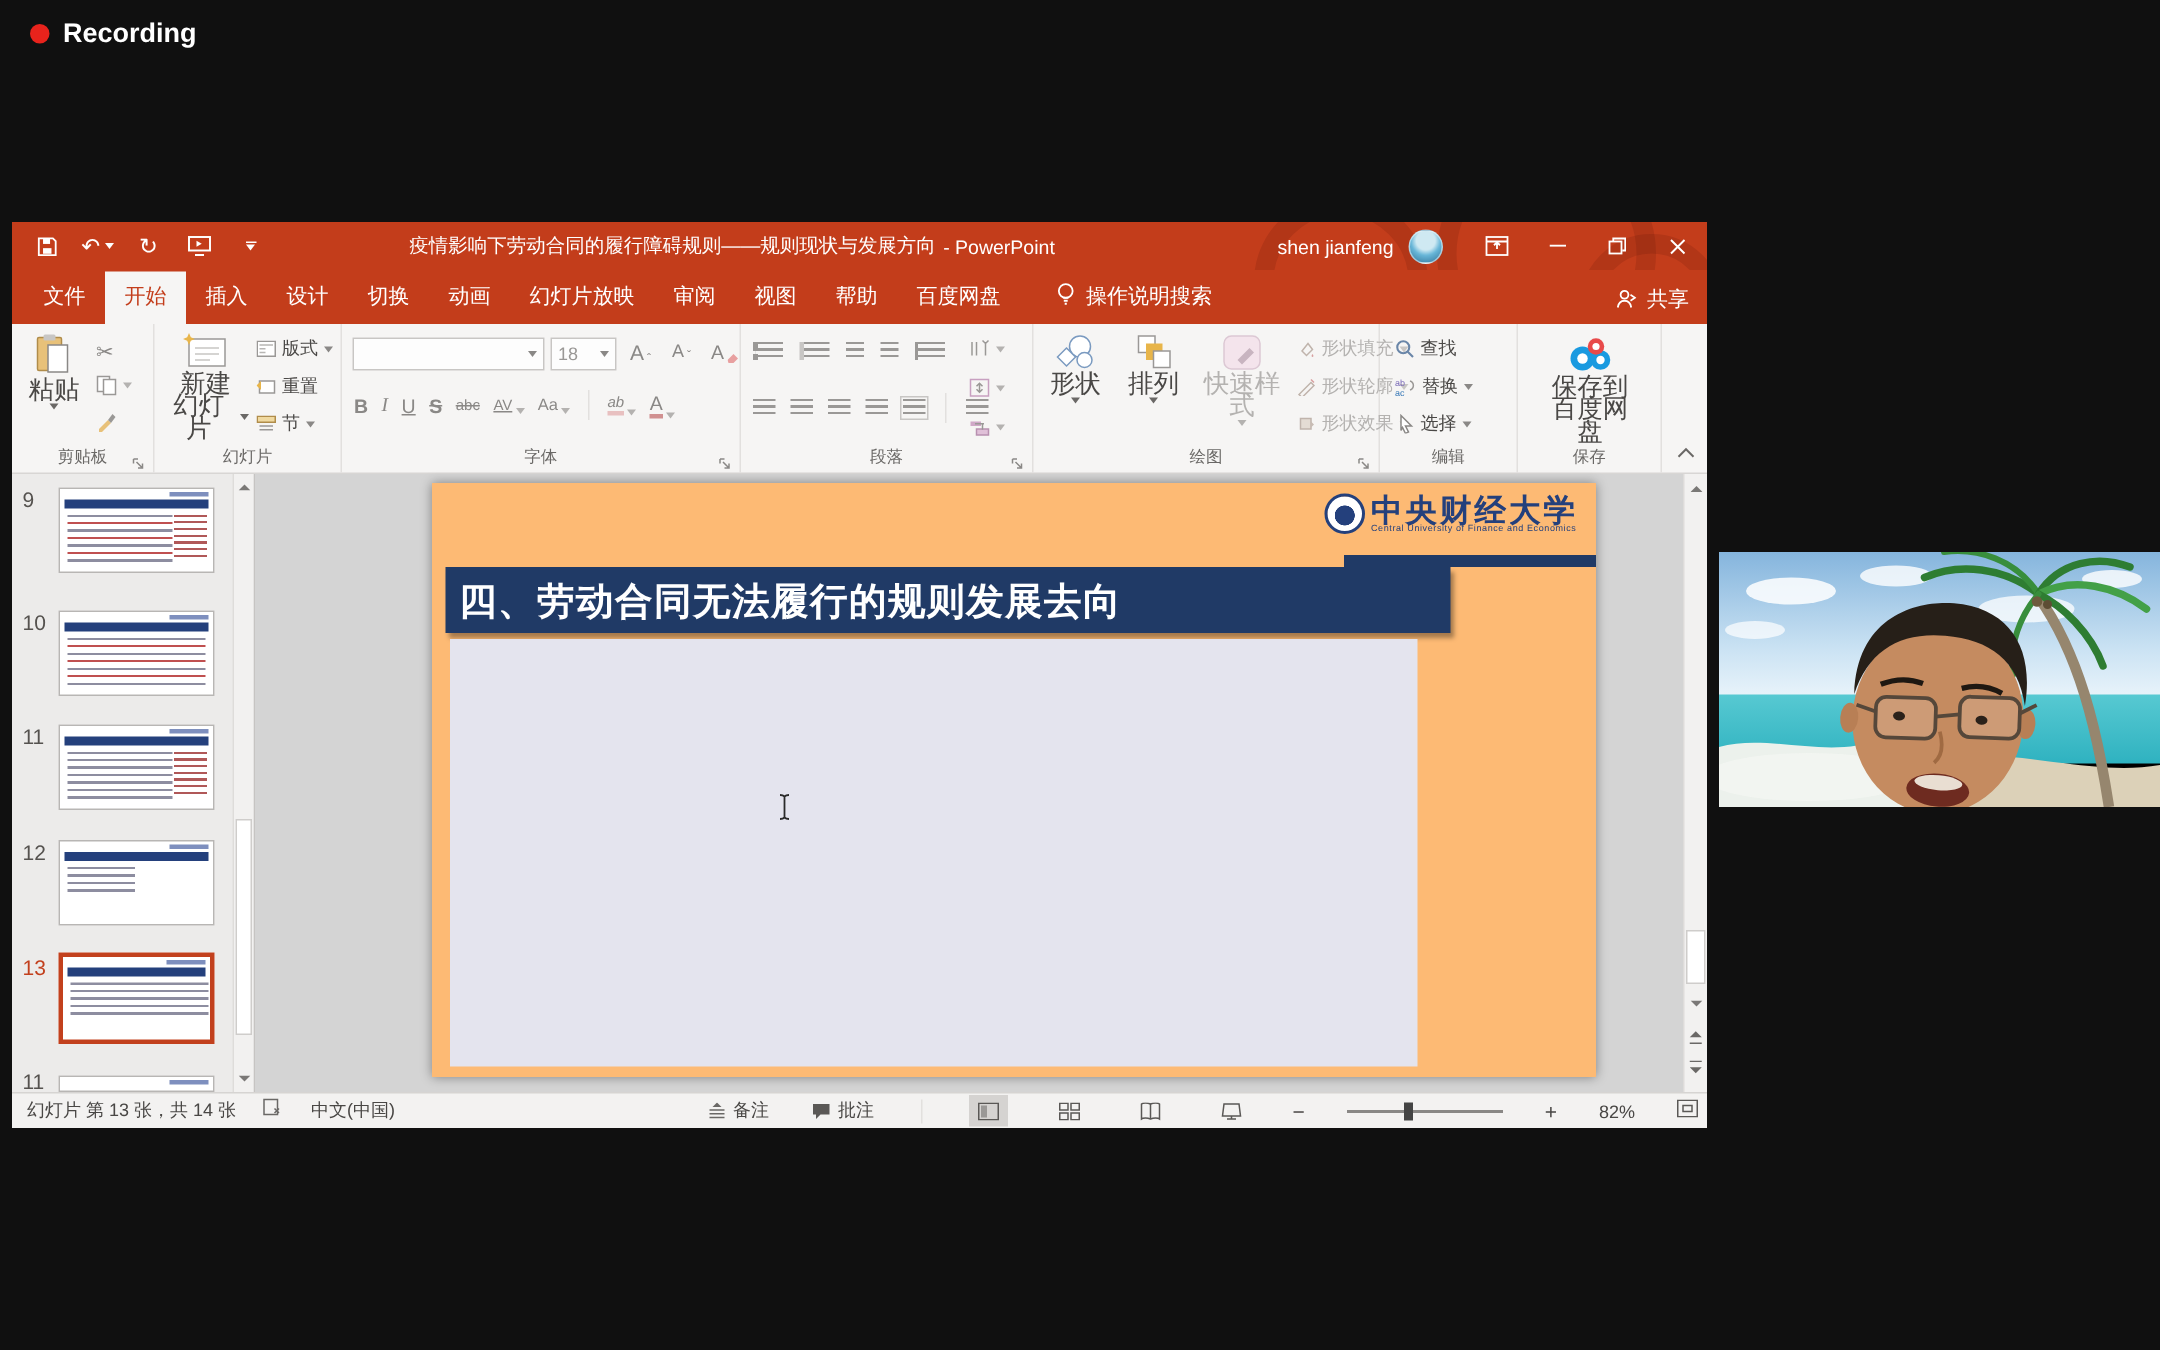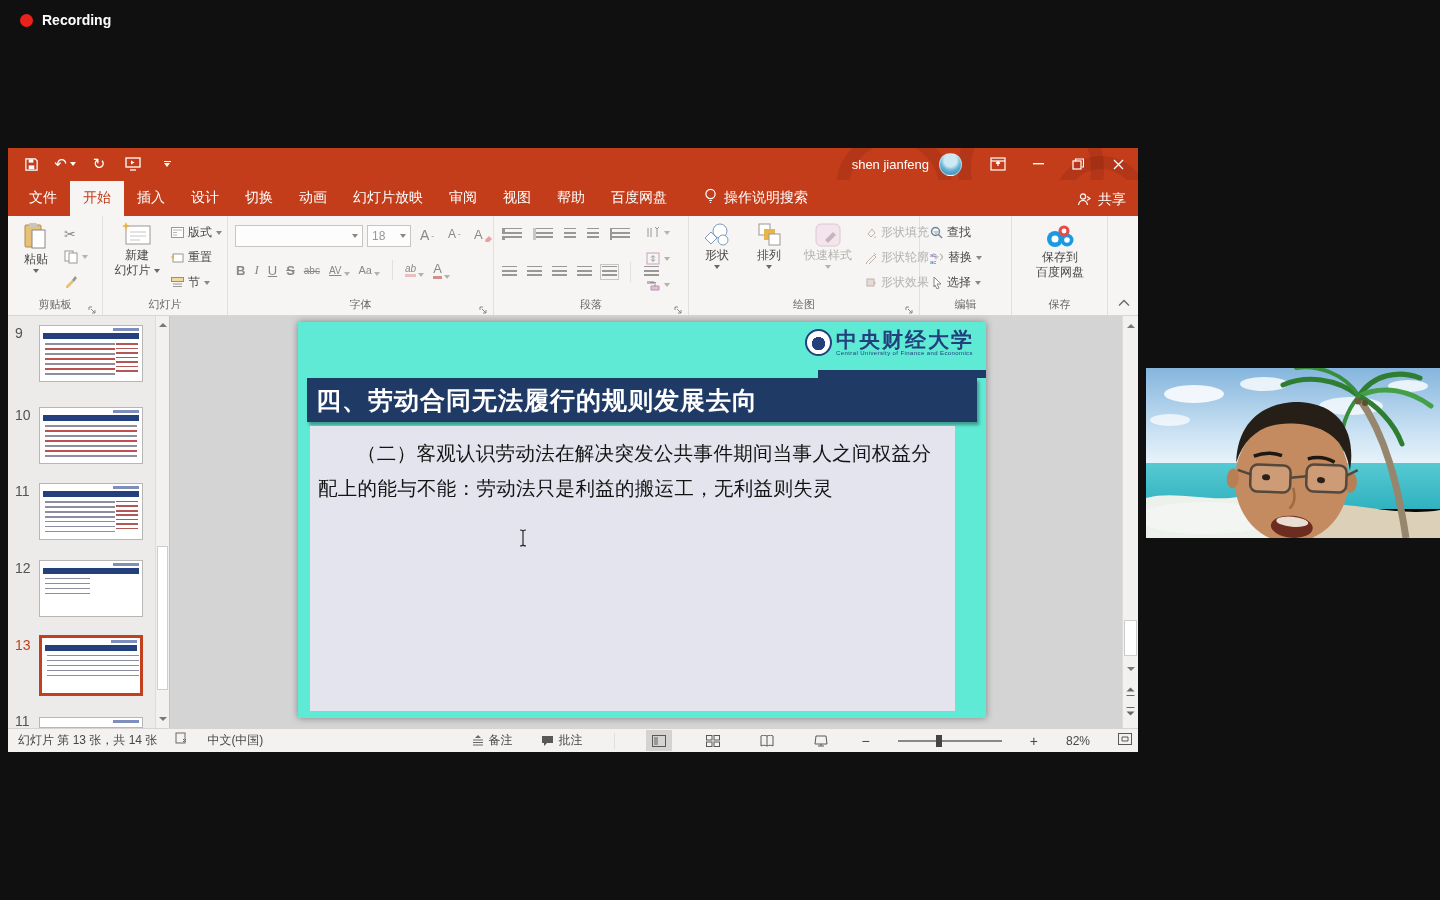--- a/index.html
+++ b/index.html
@@ -1,21 +1,21 @@
 <!DOCTYPE html>
 <html><head>
 <meta charset="utf-8">
 <style>
   html,body{margin:0;padding:0;width:1440px;height:900px;background:#101010;overflow:hidden;
     font-family:"Liberation Sans",sans-serif;position:relative;}
 
   
   .rec{position:absolute;left:20px;top:12px;display:flex;align-items:center;gap:9px;}
   .rec-dot{width:13px;height:13px;border-radius:50%;background:#e8231c;}
-  .rec-label{color:#fff;font-weight:bold;font-size:14px;text-align:center;}
+  .rec-label{color:#fff;font-weight:bold;font-size:18px;text-align:center;}
 
   
   .win{position:absolute;left:8px;top:148px;width:1130px;height:604px;background:#f6f5f4;overflow:hidden;}
 
   
   .titlebar{position:absolute;left:0;top:0;width:1130px;height:32px;background:#c33d1b;color:#fff;overflow:hidden;}
   .deco{position:absolute;border-radius:50%;border:13px solid rgba(60,8,0,.12);}
   .deco1{width:90px;height:90px;left:828px;top:-18px;}
   .deco2{width:120px;height:120px;left:950px;top:-52px;}
   .deco3{width:70px;height:70px;left:1045px;top:8px;}
@@ -37,21 +37,21 @@
   .tab{padding:8px 13px 9px;white-space:nowrap;}
   .tab.active{background:#f6f5f4;color:#c33d1b;}
   .tellme{display:flex;align-items:center;gap:7px;padding:8px 10px 9px;margin-left:14px;}
   .share{position:absolute;right:12px;bottom:7px;display:flex;align-items:center;gap:7px;font-size:14px;color:#fff;}
 
   
   .ribbon{position:absolute;left:0;top:68px;width:1130px;height:100px;background:#f6f5f4;border-bottom:1px solid #d8d6d4;box-sizing:border-box;}
   .grp{position:absolute;top:0;height:99px;border-right:1px solid #e2e0de;box-sizing:border-box;}
   .grp-label{position:absolute;bottom:3px;left:0;right:0;text-align:center;font-size:11px;color:#6a6866;}
   .launcher{position:absolute;bottom:4px;right:4px;width:10px;height:10px;}
-  .bigbtn{position:absolute;display:flex;flex-direction:column;align-items:center;font-size:12px;color:#4a4846;line-height:15px;text-align:center;}
+  .bigbtn{position:absolute;display:flex;flex-direction:column;align-items:center;font-size:17px;color:#4a4846;line-height:15px;text-align:center;}
   .smallrow{position:absolute;display:flex;align-items:center;gap:4px;font-size:12px;color:#4a4846;white-space:nowrap;}
   .dis{color:#b4b2b0;}
   .combo{position:absolute;height:22px;border:1px solid #c8c6c4;background:#fdfdfd;display:flex;align-items:center;
     font-size:12px;color:#9a9896;box-sizing:border-box;padding:0 4px;}
   .combo .tri{margin-left:auto;color:#8a8886;}
   .fbtn{font-size:13px;color:#8a8886;display:flex;align-items:flex-end;gap:2px;}
   .licon{width:15px;height:12px;background:repeating-linear-gradient(#9a9896 0 1.5px,transparent 1.5px 4.2px);}
   .licon.sm{width:12px;}
   .vline{width:1px;height:20px;background:#e2e0de;margin:0 3px;}
 
@@ -68,21 +68,21 @@
     background:repeating-linear-gradient(#8d8da0 0 1.5px,transparent 1.5px 5px);}
   .m-lines.red{background:repeating-linear-gradient(#8d8da0 0 1.5px,transparent 1.5px 5px,#c05050 5px 6.5px,transparent 6.5px 10px);}
   .m-lines.short{width:45px;bottom:18px;}
   .m-col{position:absolute;right:4px;top:17px;width:22px;bottom:8px;
     background:repeating-linear-gradient(#b05858 0 1.5px,transparent 1.5px 4.5px);}
   .pscroll{position:absolute;right:0;top:0;width:14px;height:412px;background:#f2f1f0;border-left:1px solid #dedcda;box-sizing:border-box;}
   .pthumb{position:absolute;left:1px;width:11px;background:#fff;border:1px solid #cfcdcb;box-sizing:border-box;}
   .arrbox{position:absolute;left:0;width:13px;height:14px;display:flex;align-items:center;justify-content:center;}
 
   
-  .slide{position:absolute;left:290px;top:6px;width:688px;height:396px;background:#5eead4;box-shadow:0 0 7px rgba(0,0,0,.4);}
+  .slide{position:absolute;left:280px;top:6px;width:776px;height:396px;background:#fdba74;box-shadow:0 0 7px rgba(0,0,0,.4);}
   .logo{position:absolute;right:12px;top:7px;display:flex;align-items:center;gap:4px;}
   .seal{width:27px;height:27px;border-radius:50%;border:2px solid #24407c;box-sizing:border-box;
     background:radial-gradient(circle at 50% 55%,#24407c 0 38%,#fff 40% 100%);}
   .logo-cn{font-size:21px;font-weight:bold;color:#24407c;letter-spacing:2px;line-height:20px;font-family:"Liberation Serif",serif;}
   .logo-en{font-size:6px;color:#24407c;letter-spacing:.4px;}
   .top-strip{position:absolute;right:0;top:48px;width:168px;height:8px;background:#203a66;}
   .s-title{position:absolute;left:9px;top:56px;width:670px;height:44px;background:#203a66;color:#fff;
     font-size:25px;font-weight:bold;display:flex;align-items:center;padding-left:9px;box-sizing:border-box;
     box-shadow:2px 3px 3px rgba(0,0,0,.35);letter-spacing:1px;white-space:nowrap;}
   .s-body{position:absolute;left:12px;top:104px;width:645px;height:285px;background:#e4e4ee;box-sizing:border-box;
@@ -139,20 +139,24 @@
         <svg width="16" height="14" viewBox="0 0 16 14">
             <rect x="1" y="1" width="14" height="9" fill="none" stroke="#fff" stroke-width="1.3"></rect>
             <path d="M6 3.5v4l3.5-2z" fill="#fff"></path>
             <path d="M5 13h6" stroke="#fff" stroke-width="1.3"></path>
           </svg>
       </span>
       <span class="ic" style="flex-direction:column;gap:1px">
         <span style="width:7px;height:1.5px;background:#fff"></span>
           <span class="tri"></span>
       </span>
+    </div>
+    <div class="tb-title">
+      <span>疫情影响下劳动合同的履行障碍规则——规则现状与发展方向</span>
+      <span>- PowerPoint</span>
     </div>
     <div class="tb-right">
       <span class="tb-user">shen jianfeng</span>
       <span class="avatar"></span>
       <span class="winbtn">
         <svg width="16" height="14" viewBox="0 0 16 14">
             <rect x="1" y="1" width="14" height="12" fill="none" stroke="#fff" stroke-width="1.2"></rect>
             <path d="M8 9V5M6 6.5L8 4.5l2 2" stroke="#fff" stroke-width="1.2" fill="none"></path>
             <path d="M1 4h14" stroke="#fff" stroke-width="1.2"></path>
           </svg>
@@ -548,21 +552,20 @@
       <div class="logo">
         <span class="seal"></span>
         <span style="display:flex;flex-direction:column">
           <span class="logo-cn">中央财经大学</span>
           <span class="logo-en">Central University of Finance and Economics</span>
         </span>
       </div>
       <div class="top-strip"></div>
       <div class="s-title">四、劳动合同无法履行的规则发展去向</div>
       <div class="s-body">
-        <div class="para">（二）客观认识劳动法在解决突发公共事件期间当事人之间权益分配上的能与不能：劳动法只是利益的搬运工，无利益则失灵</div>
       </div>
     </div>
 
     <div class="mscroll">
       <span class="arrbox" style="top:2px">
         <svg width="8" height="5" viewBox="0 0 8 5">
             <path d="M0 5l4-4 4 4z" fill="#7a7876"></path>
           </svg>
       </span>
       <span class="mthumb"></span>

